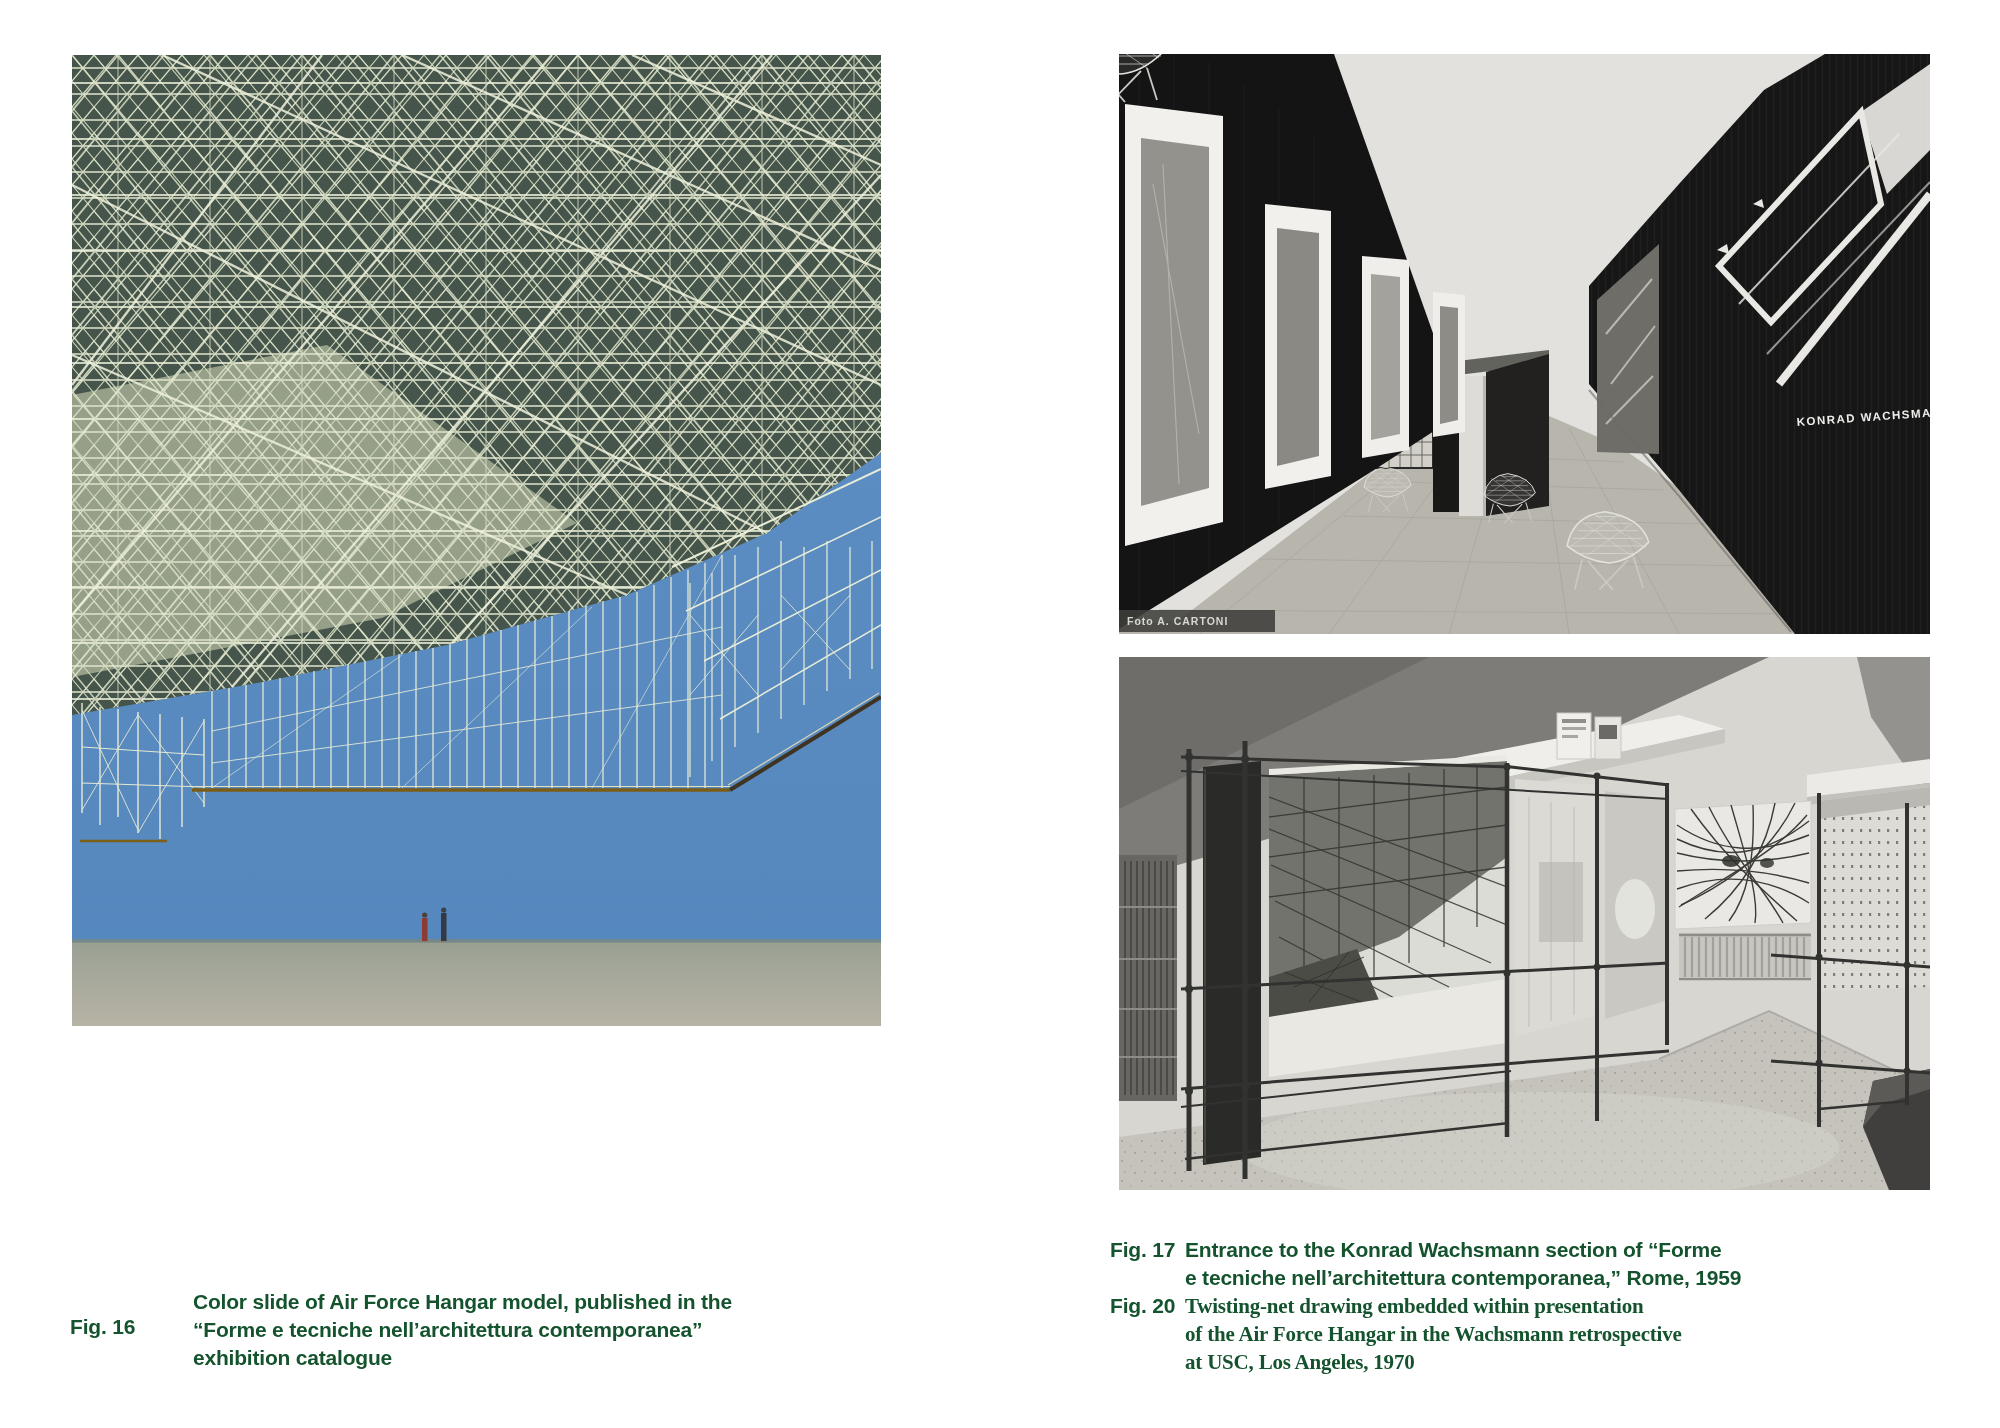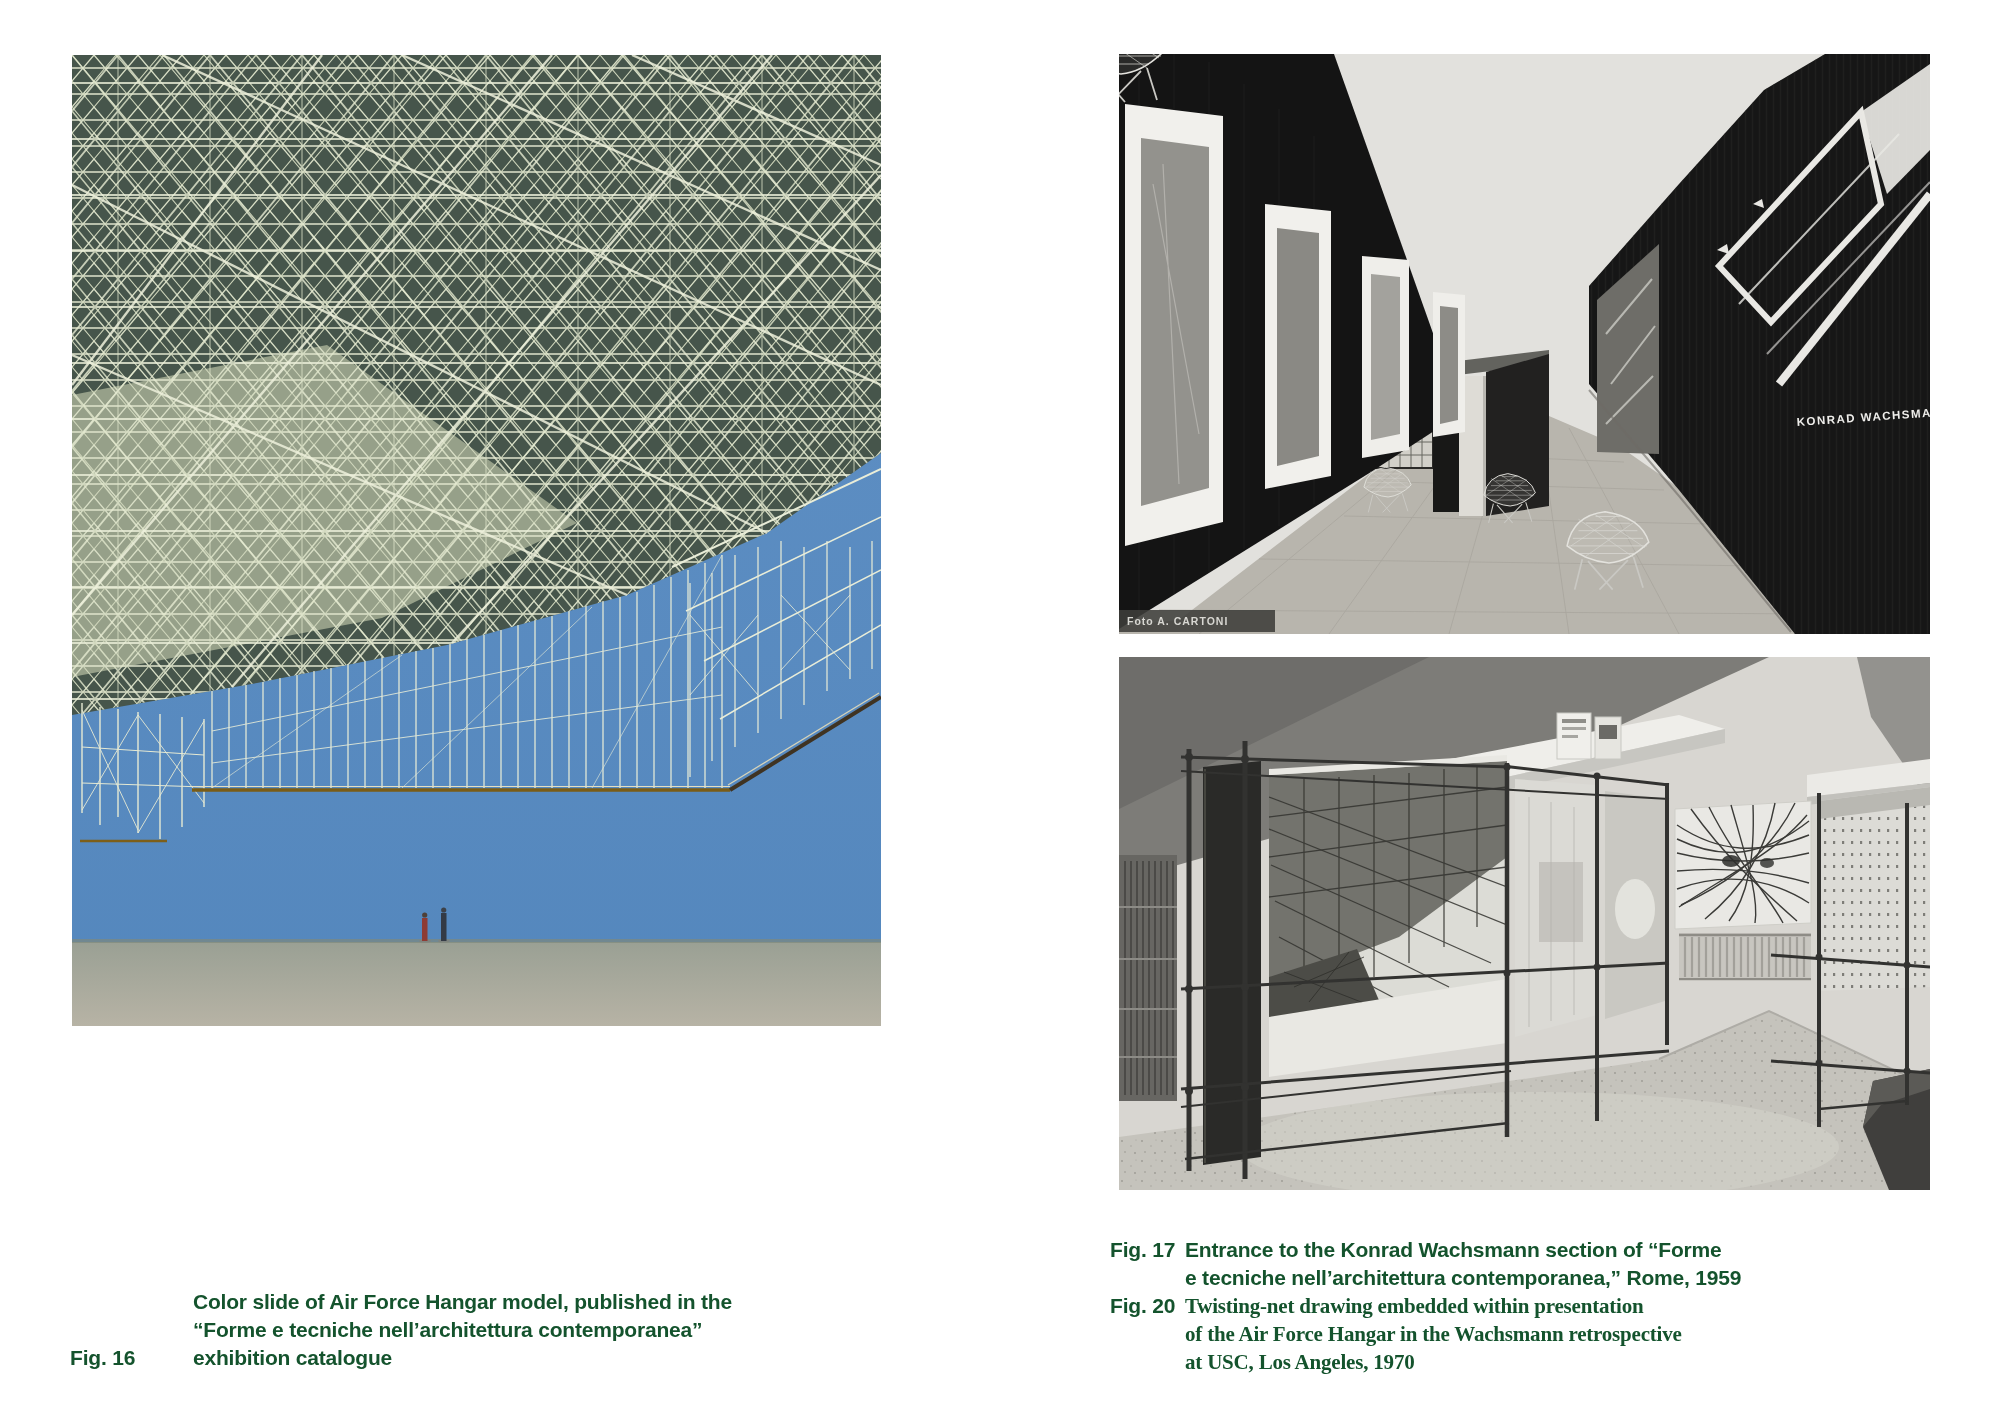--- a/index.html
+++ b/index.html
@@ -5,21 +5,21 @@
   html,body{margin:0;padding:0;background:#ffffff;}
   .page{position:relative;width:2000px;height:1428px;background:#ffffff;overflow:hidden;
         font-family:"Liberation Sans",sans-serif;}
   .photo{position:absolute;overflow:hidden;}
   .photo svg{display:block;width:100%;height:100%;}
   #fig16-img{left:72px;top:55px;width:809px;height:971px;}
   #fig17-img{left:1119px;top:54px;width:811px;height:580px;}
   #fig18-img{left:1119px;top:657px;width:811px;height:533px;}
   .cap{position:absolute;font-weight:700;font-size:21px;line-height:28px;
        letter-spacing:-0.2px;color:#14532d;white-space:nowrap;}
-  #fig16-label{left:70px;top:1344px;}
+  #fig16-label{left:70px;top:1313px;}
   #fig16-cap{left:193px;top:1288px;}
   #fig17-label{left:1110px;top:1236px;}
   #fig17-cap{left:1185px;top:1236px;}
   #fig18-label{left:1110px;top:1292px;}
   #fig18-cap{left:1185px;top:1292px;font-family:Liberation Serif, serif;}
   svg text{font-family:"Liberation Sans",sans-serif;}
 </style>
 </head>
 <body>
 

